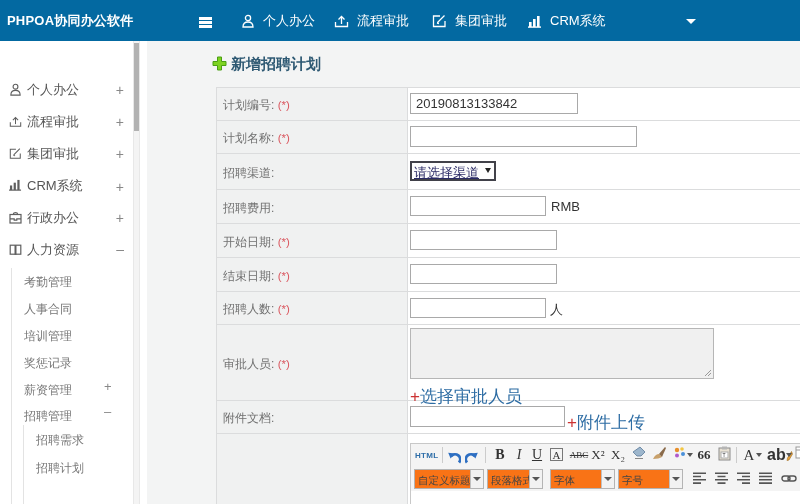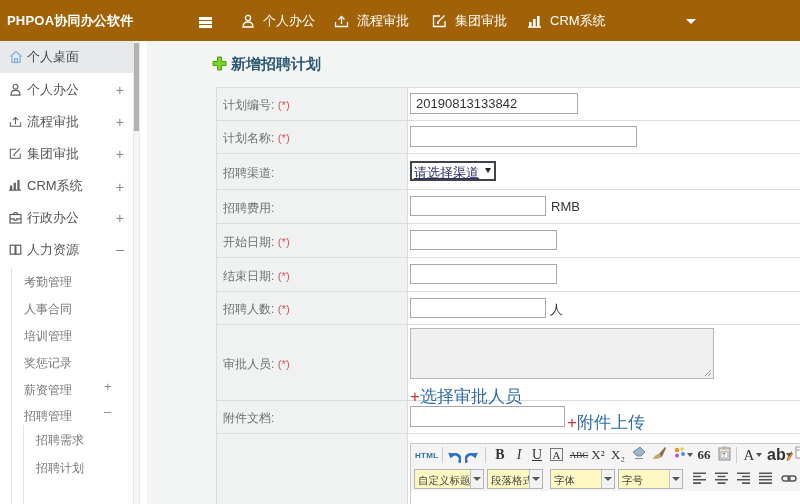--- a/index.html
+++ b/index.html
@@ -20,21 +20,21 @@
 .lnk i { font-style:normal; color:#c33; }
 .hline { position:absolute; height:1px; background:#dbdcdd; }
 .vline { position:absolute; width:1px; background:#dbdcdd; }
 </style>
 </head>
 <body>
 
 <div class="abs" style="left:217px; top:87px; width:190px; height:417px; background:#f0f1f1;"></div>
 <div class="abs" style="left:407px; top:87px; width:393px; height:417px; background:#fff;"></div>
 
-<div class="abs" style="left:0; top:0; width:800px; height:41px; background:#a16207;padding-left:46px;">
+<div class="abs" style="left:0; top:0; width:800px; height:41px; background:#0369a1;padding-left:46px;">
   <div class="abs" style="left:7px; top:0; line-height:41px; font-size:13px; font-weight:bold; color:#fff; letter-spacing:0.2px;">PHPOA协同办公软件</div>
 
   <div class="abs" style="left:199px; top:17px; width:13px; height:2.5px; background:#fff; box-shadow:0 4px 0 #fff, 0 8px 0 #fff;"></div>
   <div class="tmenu" style="left:241px;">
     <svg width="14" height="14" viewBox="0 0 14 14" fill="none" stroke="#fff" stroke-width="1.3">
         <circle cx="7" cy="4" r="2.6"></circle>
         <path d="M2 13 c0-3.3 2.2-5 5-5 s5 1.7 5 5 z"></path>
       </svg>个人办公
   </div>
   <div class="tmenu" style="left:334px;">
@@ -56,28 +56,20 @@
         <rect x="5" y="4" width="2.6" height="8"></rect>
         <rect x="9" y="1" width="2.6" height="11"></rect>
         <rect x="0" y="11.4" width="13" height="1.4"></rect>
       </svg>CRM系统
   </div>
   <div class="abs" style="left:686px; top:19px; width:0; height:0; border-left:5px solid transparent; border-right:5px solid transparent; border-top:5px solid #fff;"></div>
 </div>
 
 <div class="abs" style="left:0; top:41px; width:147px; height:463px; background:#fff;">
 
-  <div class="sitem" style="top:0; height:32px; width:134px; background:#e7e9ea; color:#444;">
-    <svg width="14" height="14" viewBox="0 0 14 14" fill="none" stroke="#7db0e0" stroke-width="1.2">
-        <path d="M1.5 6.5 L7 1.5 L12.5 6.5"></path>
-        <path d="M3 5.8 V12.5 H11 V5.8"></path>
-        <rect x="5.6" y="8.8" width="2.8" height="3.7"></rect>
-      </svg>
-    <span class="txt">个人桌面</span>
-  </div>
   <div class="sitem" style="top:33px; height:31px;">
     <svg width="13" height="13" viewBox="0 0 14 14" fill="none" stroke="#5f5f5f" stroke-width="1.2">
         <circle cx="7" cy="4" r="2.6"></circle>
         <path d="M2 13 c0-3.3 2.2-5 5-5 s5 1.7 5 5 z"></path>
       </svg>
     <span class="txt">个人办公</span>
       <span class="plus" style="right:10px; top:8px;">+</span>
   </div>
   <div class="sitem" style="top:65px; height:32px;">
     <svg width="13" height="13" viewBox="0 0 15 14" fill="none" stroke="#5f5f5f" stroke-width="1.2">
@@ -191,21 +183,21 @@
       <path d="M7 1 L1 7 M7 4 L4 7" stroke="#999" stroke-width="1" fill="none"></path>
     </svg>
 </div>
 <div class="lnk" style="left:410px; top:385px;"><i>+</i>选择审批人员</div>
 <div class="inp" style="left:410px; top:406px; width:155px; height:21px;"></div>
 <div class="lnk" style="left:567px; top:411px;"><i>+</i>附件上传</div>
 
 <style>
 .tb1 { position:absolute; top:446px; height:18px; line-height:18px; font-size:13px; color:#333; text-align:center; }
 .sep { position:absolute; top:447px; width:1px; height:16px; background:#ccc; }
-.combo { position:absolute; top:469px; height:20px; border:1px solid #b4b4b4; background:#fef9c3; font-size:10.5px; color:#444; }
+.combo { position:absolute; top:469px; height:20px; border:1px solid #b4b4b4; background:#f97316; font-size:10.5px; color:#444; }
 .combo .ct { position:absolute; left:3px; top:2px; line-height:16px; white-space:nowrap; }
 .combo .cb { position:absolute; right:0; top:0; width:13px; height:18px; background:#f2f2f2; border-left:1px solid #c0c0c0; }
 .combo .cb:after { content:""; position:absolute; left:2px; top:7px; border-left:4px solid transparent; border-right:4px solid transparent; border-top:4px solid #555; }
 .alico { position:absolute; top:471px; }
 </style>
 <div class="abs" style="left:410px; top:443px; width:390px; height:61px; background:#f4f4f4; border:1px solid #c8c8c8; border-right:none;"></div>
 <div class="abs" style="left:410px; top:491px; width:390px; height:13px; background:#fff; border-left:1px solid #c8c8c8;"></div>
 
 <div class="abs" style="left:415px; top:449px; width:22px; height:13px; font-size:8px; font-weight:bold; color:#2d6da8; letter-spacing:0.3px; line-height:13px;">HTML</div>
 <div class="sep" style="left:442px;"></div>

